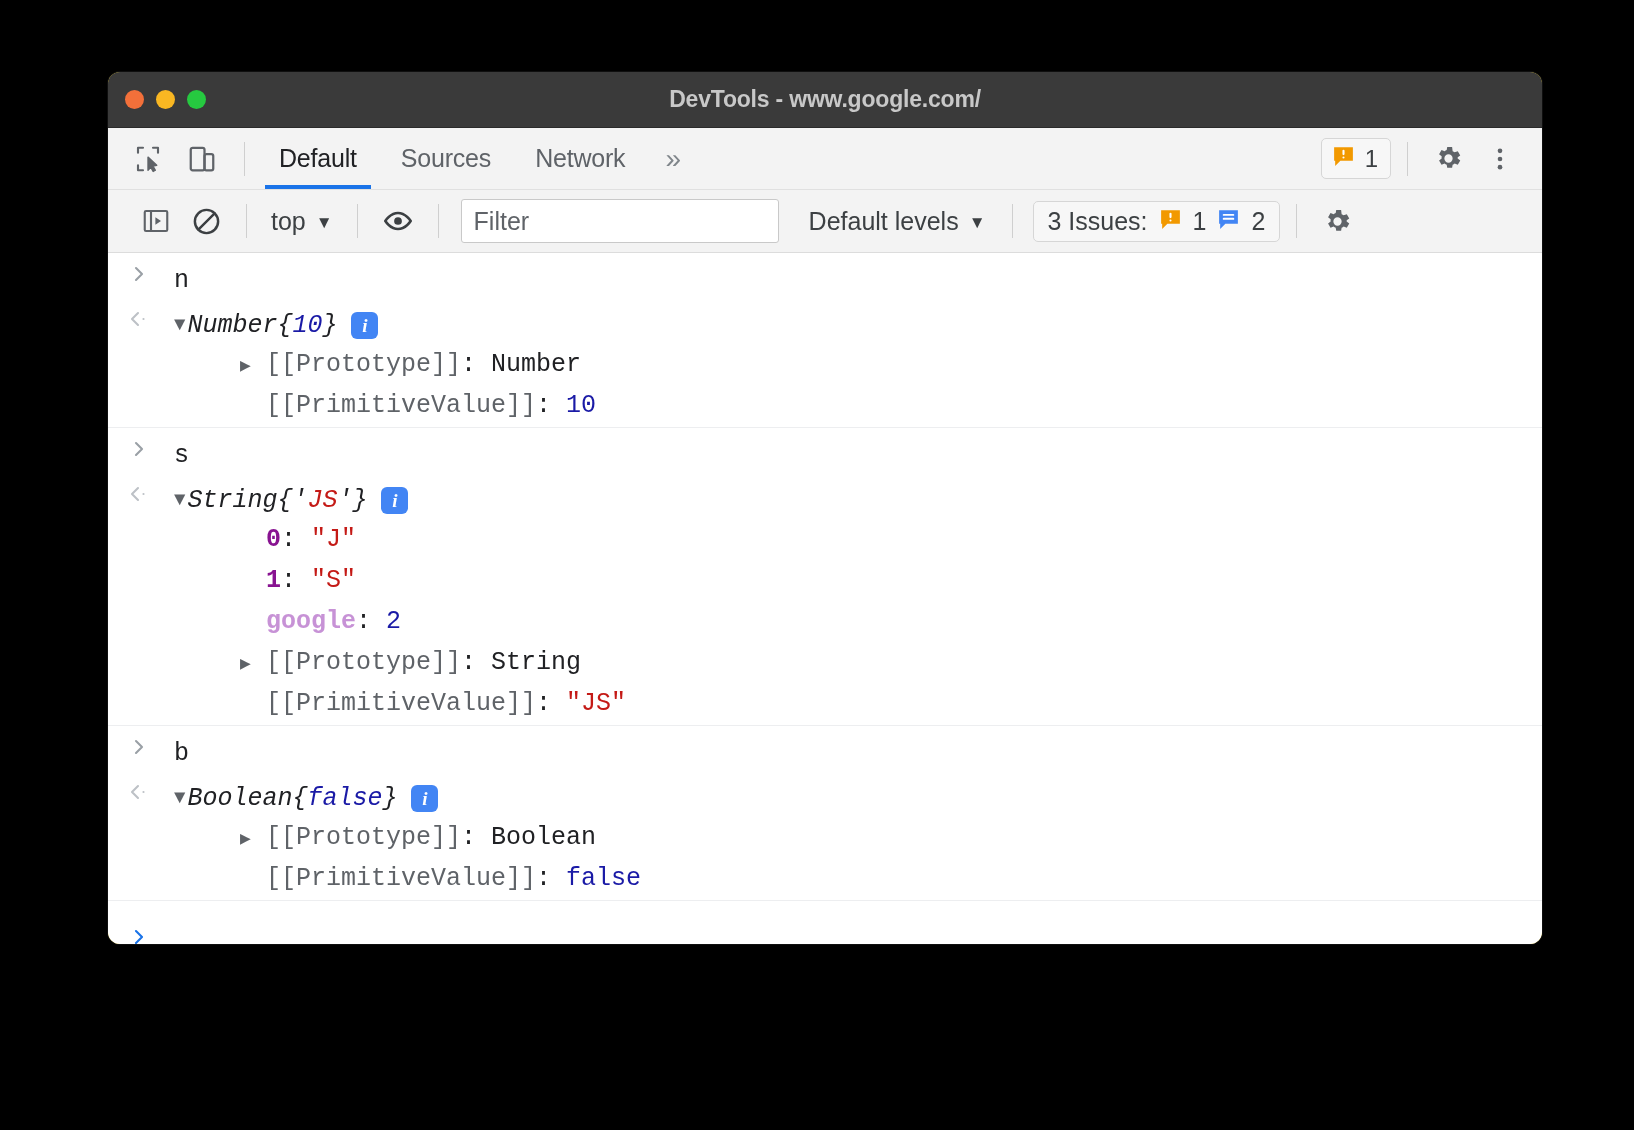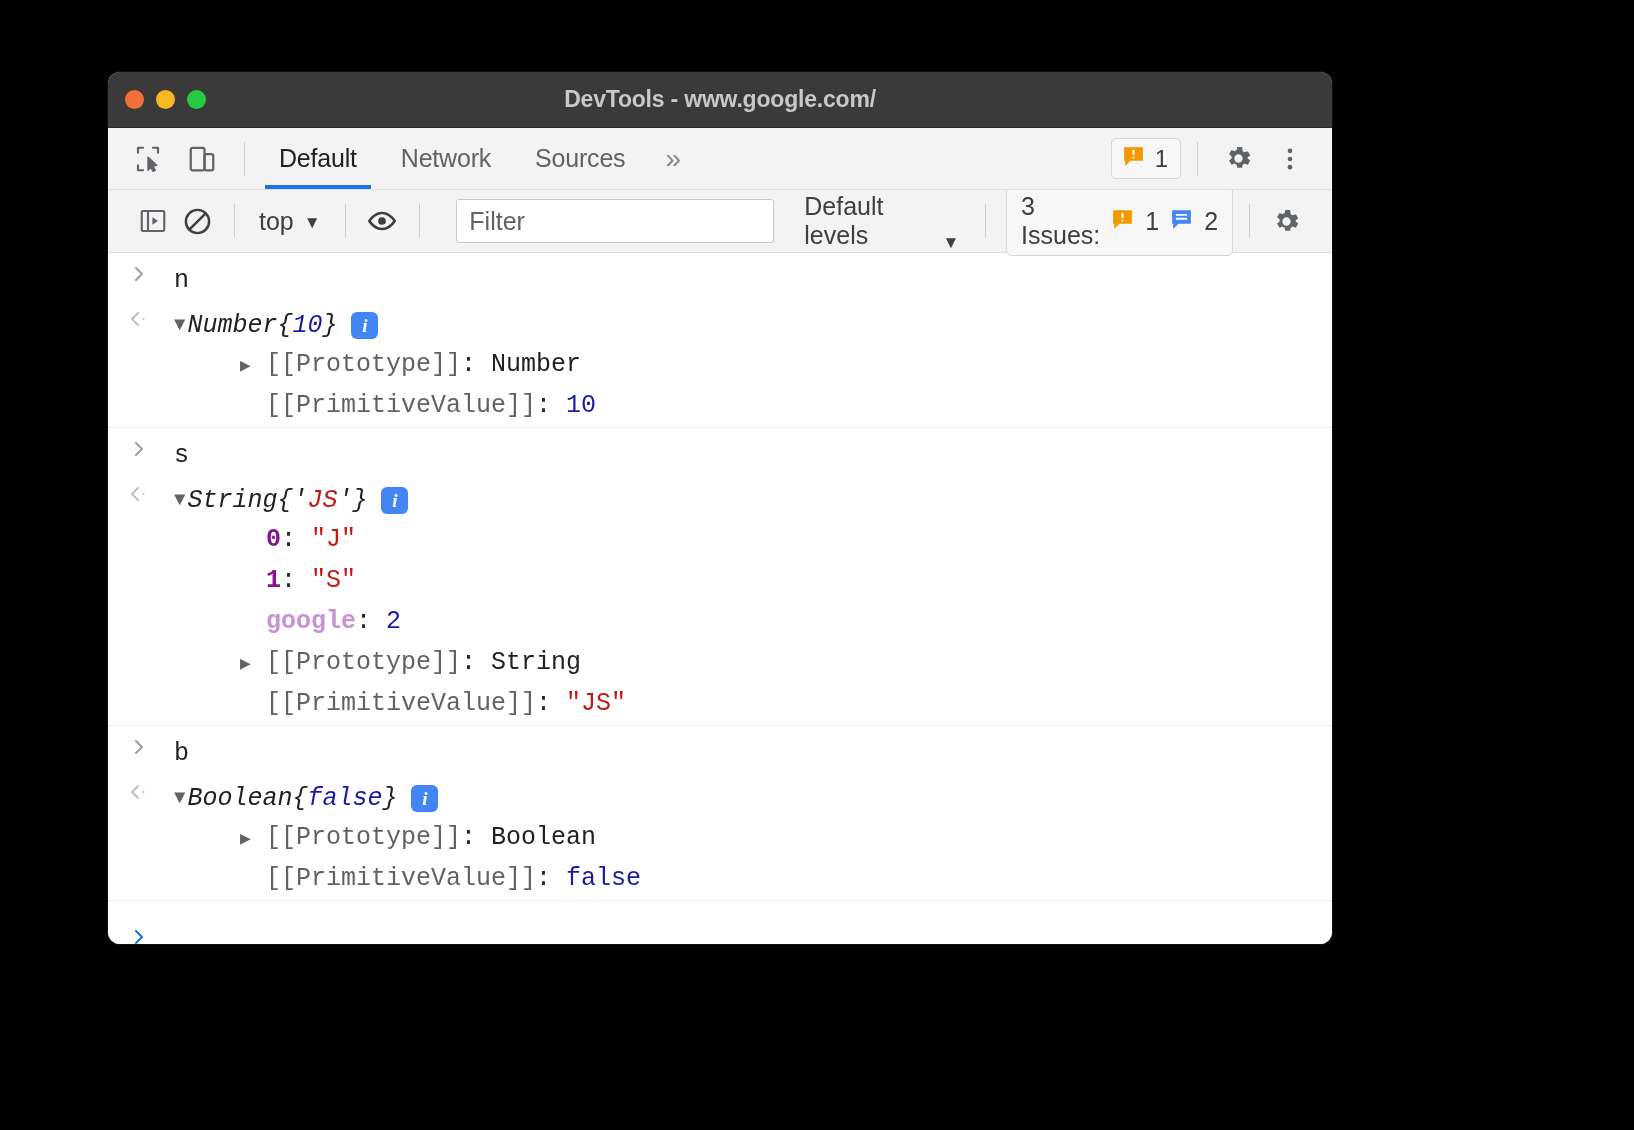--- a/index.html
+++ b/index.html
@@ -18,21 +18,21 @@
     width: 1634px;
     height: 1130px;
     background: #000000;
   }
 
   
   .window {
     position: absolute;
     left: 108px;
     top: 72px;
-    width: 1224px;
+    width: 1434px;
     height: 872px;
     background: #fde047;
     border-radius: 12px;
     overflow: hidden;
     box-shadow: 0 0 0 1px rgba(255,255,255,0.06);
   }
 
   
   .titlebar {
     position: relative;
@@ -191,26 +191,26 @@
     width: 318px;
     height: 44px;
     border: 1px solid #c9c9c9;
     border-radius: 3px;
     background: #ffffff;
     font-size: 25px;
     color: #3c4043;
     padding: 0 12px;
     box-sizing: border-box;
     font-family: "Liberation Sans", sans-serif;
-    margin-left: 20px;
+    margin-left: 6px;
   }
   .filter-input::placeholder { color: #5f6368; opacity: 1; }
   .levels {
     display: flex;
-    align-items: flex-end;
+    align-items: center;
     gap: 10px;
     font-size: 25px;
     color: #3c4043;
     padding: 2px 10px;
     cursor: pointer;
     margin-left: 18px;
   }
   .issues-badge {
     display: flex;
     align-items: center;
@@ -376,22 +376,22 @@
           <svg width="30" height="30" viewBox="0 0 24 24" fill="none" stroke="#5f6368" stroke-width="1.8">
             <rect x="3" y="3" width="11" height="18" rx="1.5"></rect>
             <rect x="14" y="8" width="7" height="13" rx="1.5"></rect>
           </svg>
         </div>
         <div class="vsep"></div>
       </div>
 
       <div class="tabs">
         <div class="tab active">Default</div>
+        <div class="tab">Sources</div>
         <div class="tab">Network</div>
-        <div class="tab">Sources</div>
         <div class="tab more">»</div>
       </div>
 
       <div class="tabbar-right">
         <div class="warn-badge">
           <span>
             <svg width="25" height="25" viewBox="0 0 24 24">
               <path d="M3 3h18v13H9l-5 5v-5H3z" fill="#f29900"></path>
               <rect x="11" y="5.5" width="2" height="5.2" rx="1" fill="#ffffff"></rect>
               <rect x="11" y="12" width="2" height="2" rx="1" fill="#ffffff"></rect>

